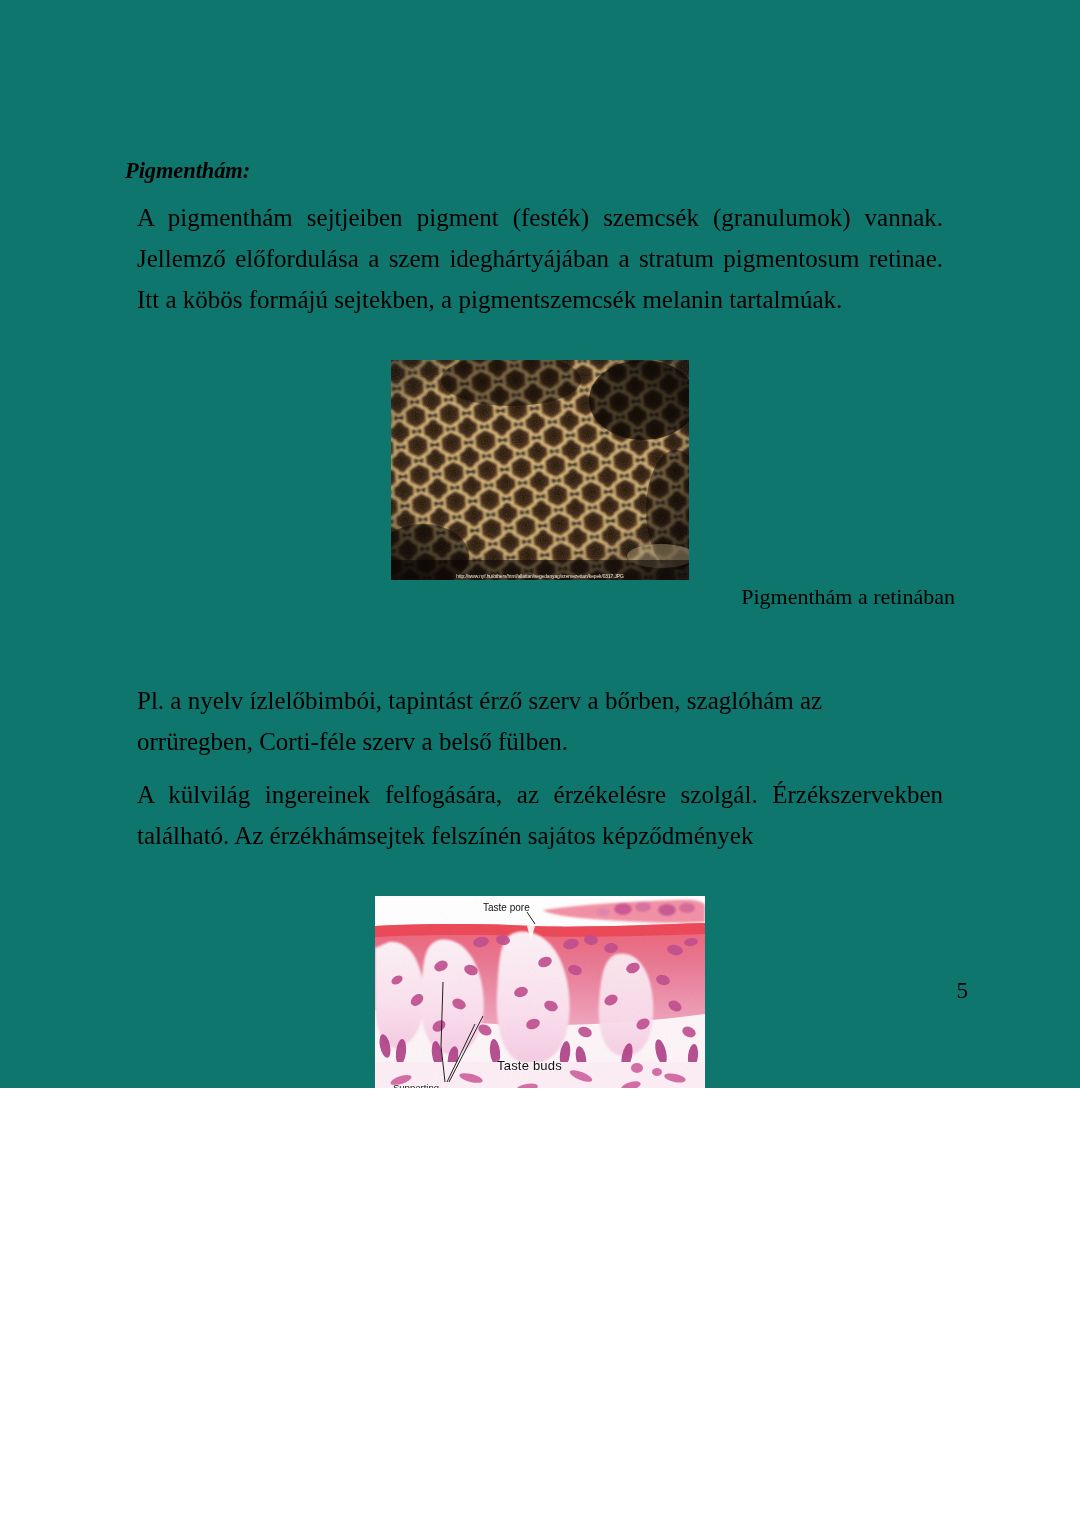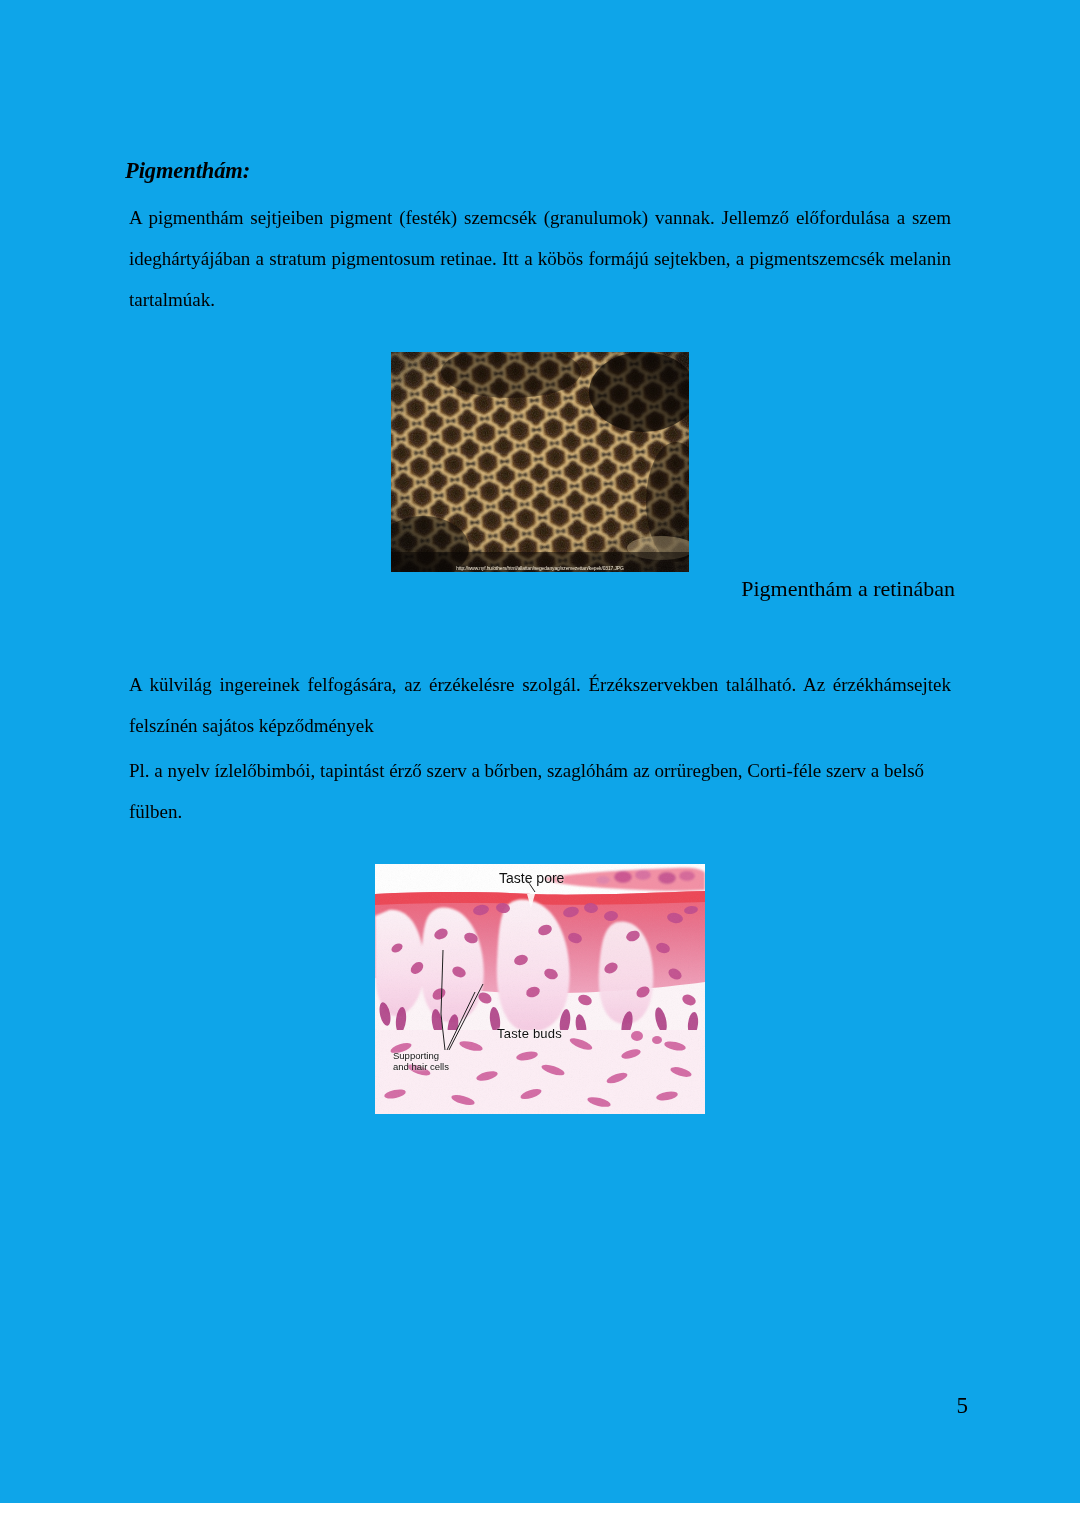--- a/index.html
+++ b/index.html
@@ -8,43 +8,43 @@
     padding: 0;
     background: #ffffff;
   }
   body {
     font-family: "Liberation Serif", "DejaVu Serif", serif;
     color: #000000;
   }
   .page {
     position: relative;
     width: 1080px;
-    height: 1503px;
-    background: #0ea5e9;
+    height: 1088px;
+    background: #0f766e;
     overflow: hidden;
   }
   .content {
     position: absolute;
     left: 125px;
     top: 160px;
     width: 830px;
   }
   .section-heading {
     font-weight: bold;
     font-style: italic;
     font-size: 22.5px;
     line-height: 1.0;
     margin: 0 0 14px 0;
     letter-spacing: -0.1px;
   }
   p.body-text {
-    font-size: 19px;
+    font-size: 25px;
     line-height: 41px;
     text-align: justify;
-    margin: 4px;
+    margin: 12px;
     -webkit-hyphens: none;
     hyphens: none;
   }
   p.body-text.nojust {
     text-align: left;
   }
   .spacer-28 { height: 28px; }
   .spacer-58 { height: 58px; }
 
   
@@ -104,22 +104,22 @@
   }
   .fig2-label {
     position: absolute;
     font-family: "Liberation Sans", sans-serif;
     color: #111111;
     font-weight: 500;
     white-space: nowrap;
     text-shadow: 0 0 2px rgba(255,255,255,0.85), 0 0 3px rgba(255,255,255,0.6);
   }
   #lbl-taste-pore {
-    left: 124px; top: 6px;
-    font-size: 14px;
+    left: 108px; top: 6px;
+    font-size: 10px;
   }
   #lbl-taste-buds {
     left: 122px; top: 162px;
     font-size: 13px;
     letter-spacing: 0.2px;
   }
   #lbl-support {
     left: 18px; top: 186px;
     font-size: 9.5px;
     line-height: 11px;
@@ -201,23 +201,23 @@
           <rect x="0" y="200" width="298" height="20" fill="#0a0603" opacity="0.55"></rect>
         </svg>
         <div class="fig1-url">http://www.nyf.hu/others/html/allattan/segedanyag/szervezettan/kepek/0317.JPG</div>
       </div>
       <div class="figure-caption">Pigmenthám a retinában</div>
     </div>
 
     <div class="spacer-58"></div>
 
 
+    <p class="body-text nojust">Pl. a nyelv ízlelőbimbói, tapintást érző szerv a bőrben, szaglóhám az orrüregben, Corti-féle szerv a belső fülben.</p>
+
     <p class="body-text">A külvilág ingereinek felfogására, az érzékelésre szolgál. Érzékszervekben található. Az érzékhámsejtek felszínén sajátos képződmények</p>
-
-    <p class="body-text nojust">Pl. a nyelv ízlelőbimbói, tapintást érző szerv a bőrben, szaglóhám az orrüregben, Corti-féle szerv a belső fülben.</p>
 
     <div class="spacer-28"></div>
 
     <div class="figure">
       <div class="fig2-wrap">
         <svg class="fig2-canvas" viewBox="0 0 330 250" preserveAspectRatio="none">
           <defs>
             <linearGradient id="epiGrad" x1="0" y1="0" x2="0" y2="1">
               <stop offset="0%" stop-color="#ef5f73"></stop>
               <stop offset="35%" stop-color="#e9738e"></stop>

